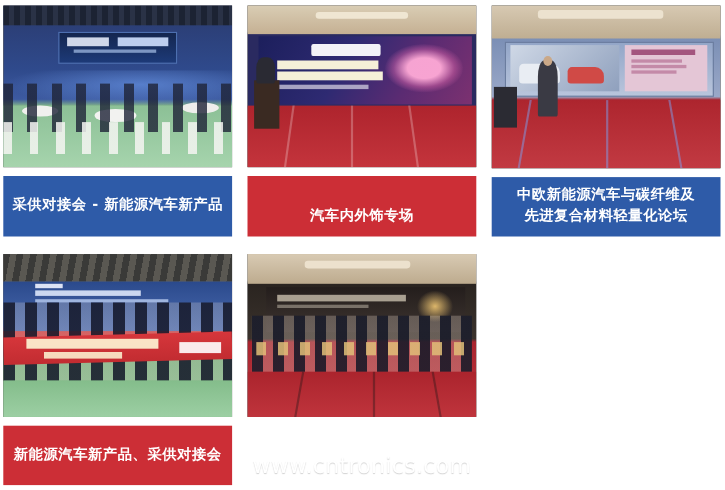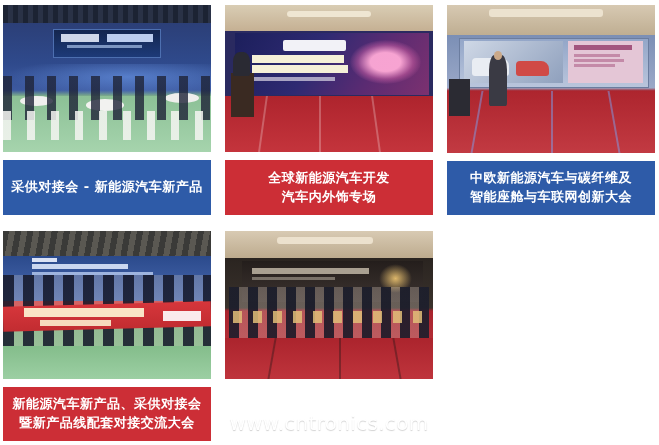--- a/index.html
+++ b/index.html
@@ -235,21 +235,21 @@
         <div class="layer stage"></div>
         <div class="layer stripe1"></div>
           <div class="layer stripe2"></div>
           <div class="layer stripe3"></div>
         <div class="layer podium"></div>
           <div class="layer spkr"></div>
       </div>
     </div>
     <div class="caption red">
       <span>
-        <span>全球新能源汽车开发</span><br>
+        <br>
         <span>汽车内外饰专场</span>
       </span>
     </div>
   </div>
 
   <div class="card row2">
     <div class="photo">
       <div class="scene p4">
         <div class="layer ceil"></div>
           <div class="layer ceilBar"></div>
@@ -267,21 +267,21 @@
           <div class="layer sl2"></div>
           <div class="layer sl3"></div>
         <div class="layer podium"></div>
         <div class="layer person"></div>
           <div class="layer head"></div>
       </div>
     </div>
     <div class="caption blue">
       <span>
         <span>中欧新能源汽车与碳纤维及</span><br>
-        <span>智能座舱与车联网创新大会</span>
+        <span>先进复合材料轻量化论坛</span>
       </span>
     </div>
   </div>
 
   <div class="card row2">
     <div class="photo">
       <div class="scene p5">
         <div class="layer ceil"></div>
         <div class="layer booth"></div>
         <div class="layer boothLogo"></div>
@@ -291,21 +291,20 @@
         <div class="layer ribbon"></div>
         <div class="layer rtext"></div>
           <div class="layer rtext2"></div>
           <div class="layer senia"></div>
         <div class="layer floor"></div>
       </div>
     </div>
     <div class="caption red">
       <span>
         <span>新能源汽车新产品、采供对接会</span><br>
-        <span>暨新产品线配套对接交流大会</span>
       </span>
     </div>
   </div>
 
   <div class="card row2">
     <div class="photo">
       <div class="scene p6">
         <div class="layer ceil"></div>
           <div class="layer ceilBar"></div>
         <div class="layer led"></div>

